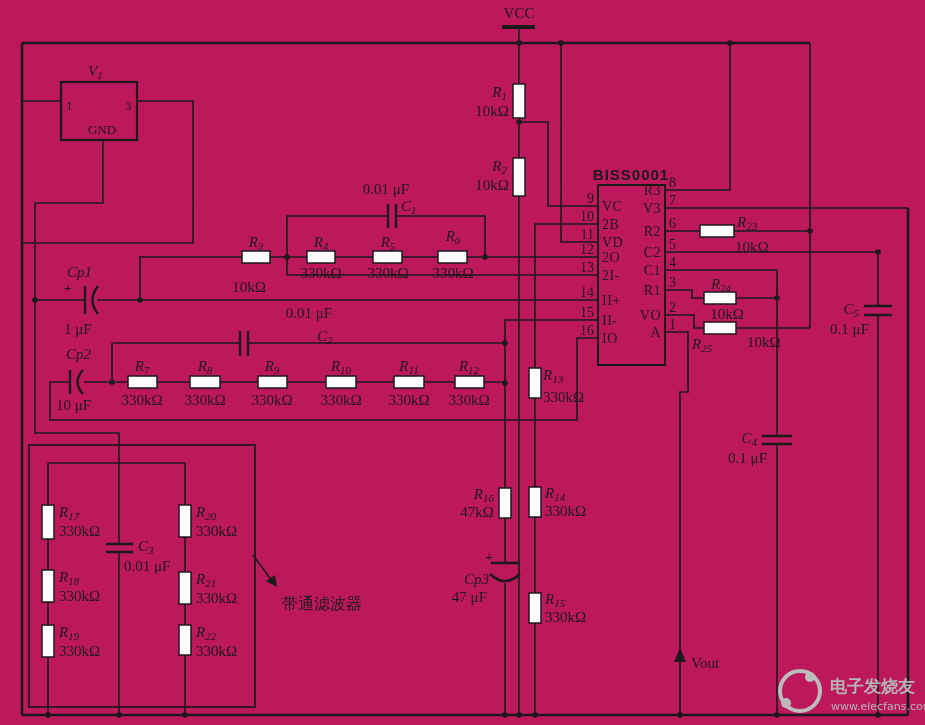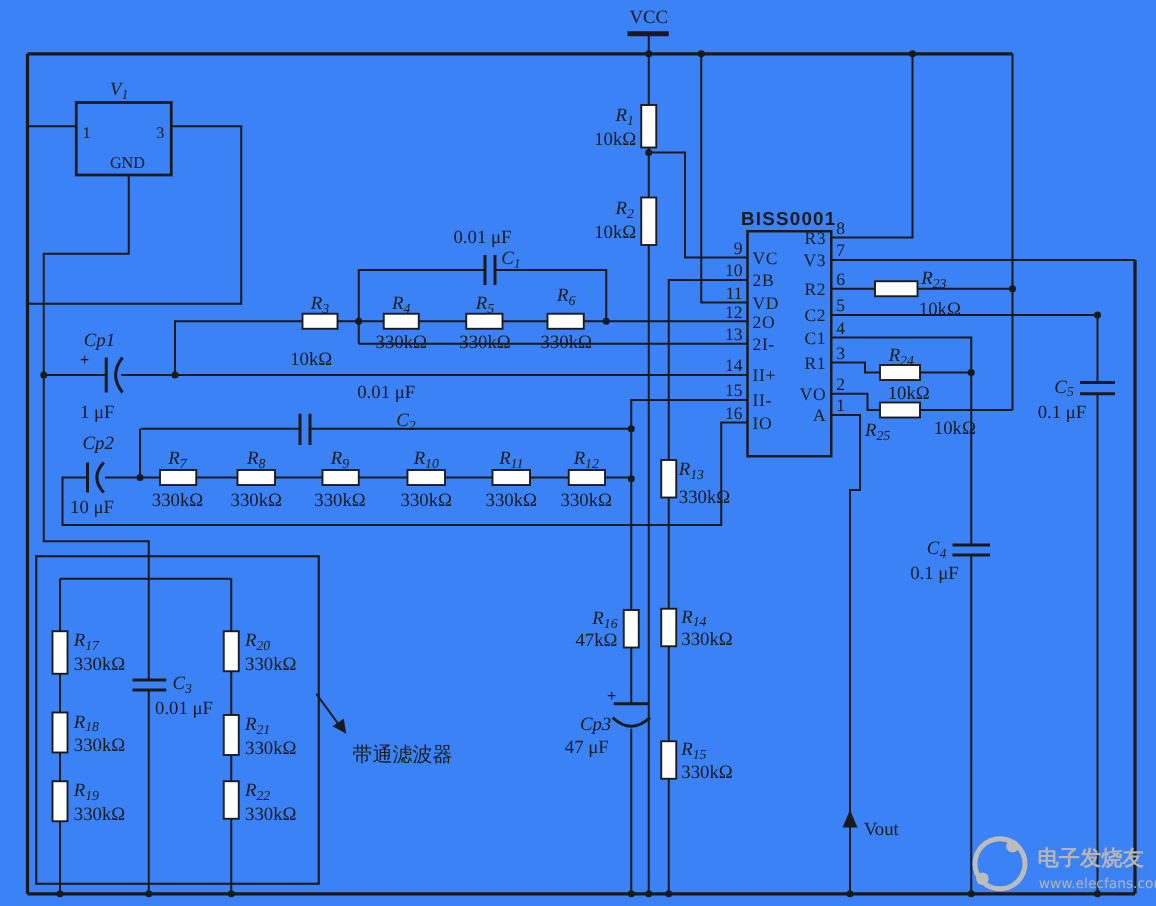--- a/index.html
+++ b/index.html
@@ -1,16 +1,16 @@
 <!DOCTYPE html>
 <html><head>
 <meta charset="utf-8">
 <style>
   html,body{margin:0;padding:0;background:#fff;}
-  #stage{width:925px;height:725px;position:relative;background:#3b82f6;}
+  #stage{width:925px;height:725px;position:relative;background:#be185d;}
   svg text{font-family:"Liberation Serif","DejaVu Serif",serif;font-size:15px;fill:#1a1a1a;}
   .it{font-style:italic;}
   .sub{font-size:11px;}
   .mid{text-anchor:middle;}
   .end{text-anchor:end;}
   .small{font-size:13px;}
   .icname{font-family:"Liberation Sans","DejaVu Sans",sans-serif;font-weight:bold;font-size:15px;letter-spacing:1px;}
   .pinnum{font-size:14px;}
   .pinname{font-size:14px;letter-spacing:0.5px;}
   .cjk{font-size:16px;font-family:"DejaVu Sans",sans-serif;}

